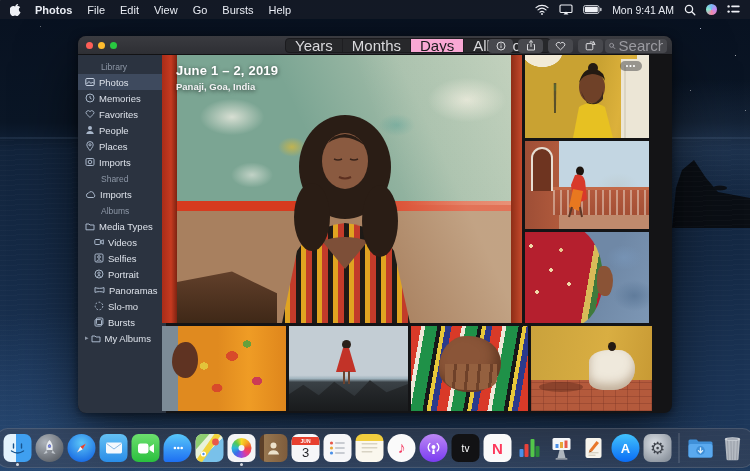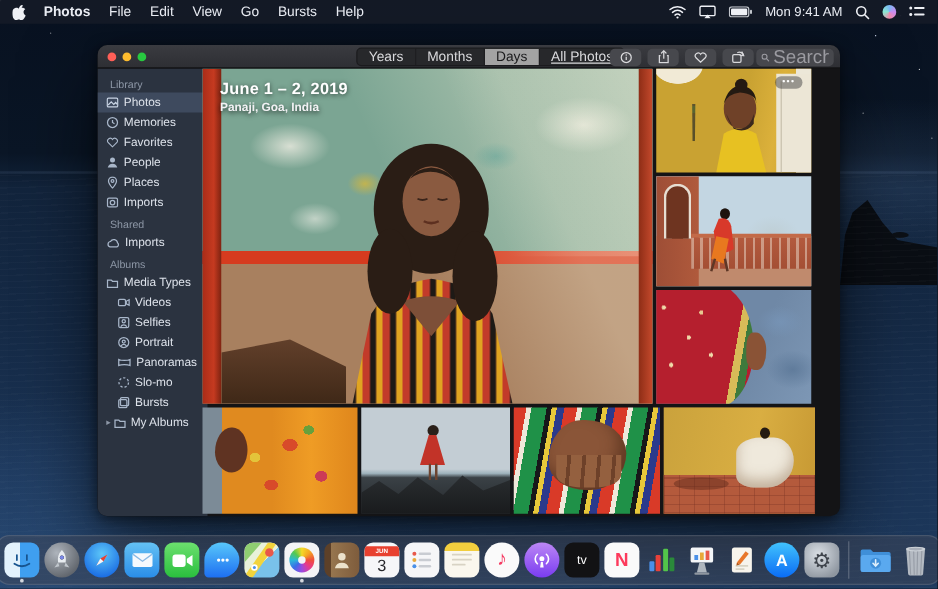--- a/index.html
+++ b/index.html
@@ -37,35 +37,35 @@
   
   .window { position:absolute; left:78px; top:36px; width:594px; height:377px; border-radius:8px; overflow:hidden;
     background:#141416; box-shadow:0 24px 60px rgba(0,0,0,0.6), 0 2px 10px rgba(0,0,0,0.5); z-index:10; }
   .titlebar { position:absolute; left:0; top:0; width:100%; height:19px;
     background:linear-gradient(180deg,#3a3b40,#2e2f34); border-bottom:1px solid #121214; }
   .tl { position:absolute; top:6px; width:7px; height:7px; border-radius:50%; }
   .tl.red { left:8px; background:#ff5f57; } .tl.yellow { left:20px; background:#febc2e; } .tl.green { left:32px; background:#28c840; }
 
   .segctl { position:absolute; left:207px; top:2px; height:15px; display:flex; background:#27282b;
     border:1px solid #1b1b1e; border-radius:4px; overflow:hidden; }
-  .seg { font-size:11px; color:#d9d9dc; padding:0 9px; display:flex; align-items:center; border-right:1px solid #1e1e21; }
+  .seg { font-size:15px; color:#d9d9dc; padding:0 9px; display:flex; align-items:center; border-right:1px solid #1e1e21; }
   .seg:last-child { border-right:none;text-decoration:underline; }
-  .seg.active { background:#a3a3a3; color:#1a1a1c;text-align:center; }
+  .seg.active { background:#f9a8d4; color:#1a1a1c;text-align:center; }
 
   .tb-buttons { position:absolute; left:410px; top:2.5px; display:flex; gap:5px; }
   .tbtn { width:25px; height:14px; border-radius:4px; background:#47484d; display:flex; align-items:center; justify-content:center; color:#d9d9dc; }
   .tbtn svg { display:block; }
   .searchbox { position:absolute; left:527px; top:2.5px; width:62px; height:14px; border-radius:4px; background:#47484d;
     display:flex; align-items:center; padding:0 4px; gap:3px; }
   .searchbox input { background:transparent; border:none; outline:none; width:100%; font-size:15px; color:#e6e6e8; font-family:"Liberation Sans", sans-serif; }
   .searchbox input::placeholder { color:#9b9ba1; }
 
   
   .sidebar { position:absolute; left:0; top:19px; width:88px; bottom:0; background:#2b3340; padding-top:3px; }
-  .sb-header { font-size:8.5px; color:#8d97a6; padding:4px 0 2px 10px; }
+  .sb-header { font-size:8.5px; color:#8d97a6; padding:4px 0 2px 23px; }
   .sb-item { height:16px; display:flex; align-items:center; gap:4px; padding-left:7px; font-size:9.5px; color:#dde2ea; cursor:default; }
   .sb-item.indent { padding-left:16px; }
   .sb-item.selected { background:#3e4a5e; }
   .sb-item svg { flex:0 0 auto; display:block; }
   .sb-item .lbl { white-space:nowrap; overflow:hidden; }
   .disc { color:#8d97a6; font-size:7px; margin-right:-2px; }
 
   
   .photos { position:absolute; left:84px; top:19px; width:490px; height:356px; }
   .tile { position:absolute; overflow:hidden; }

